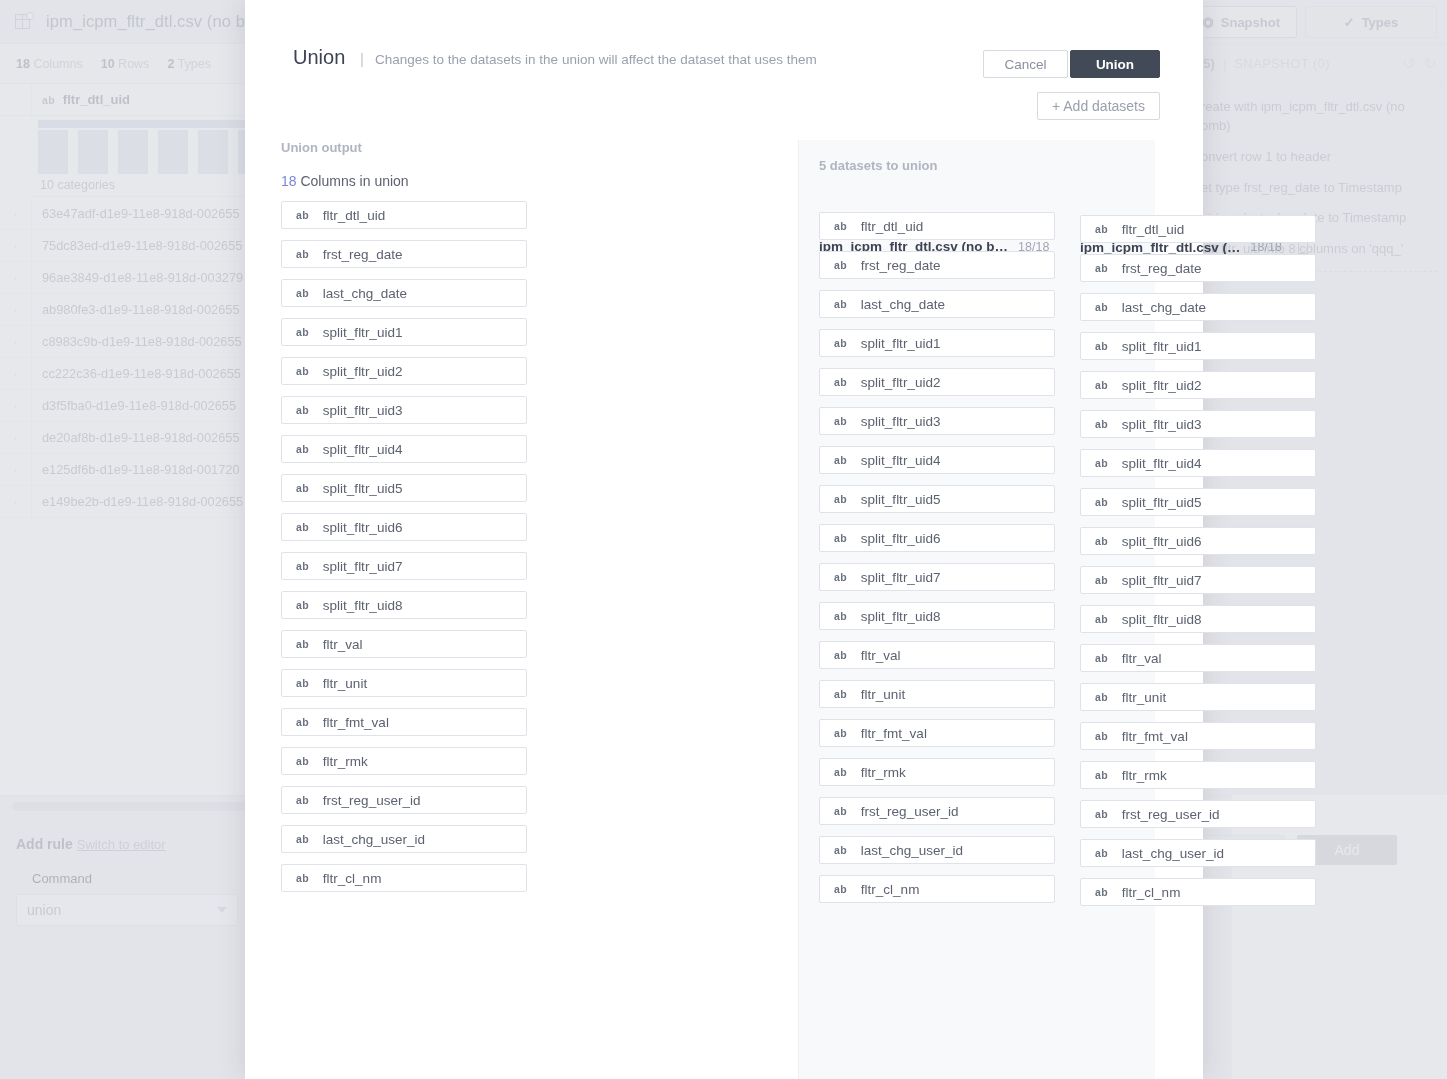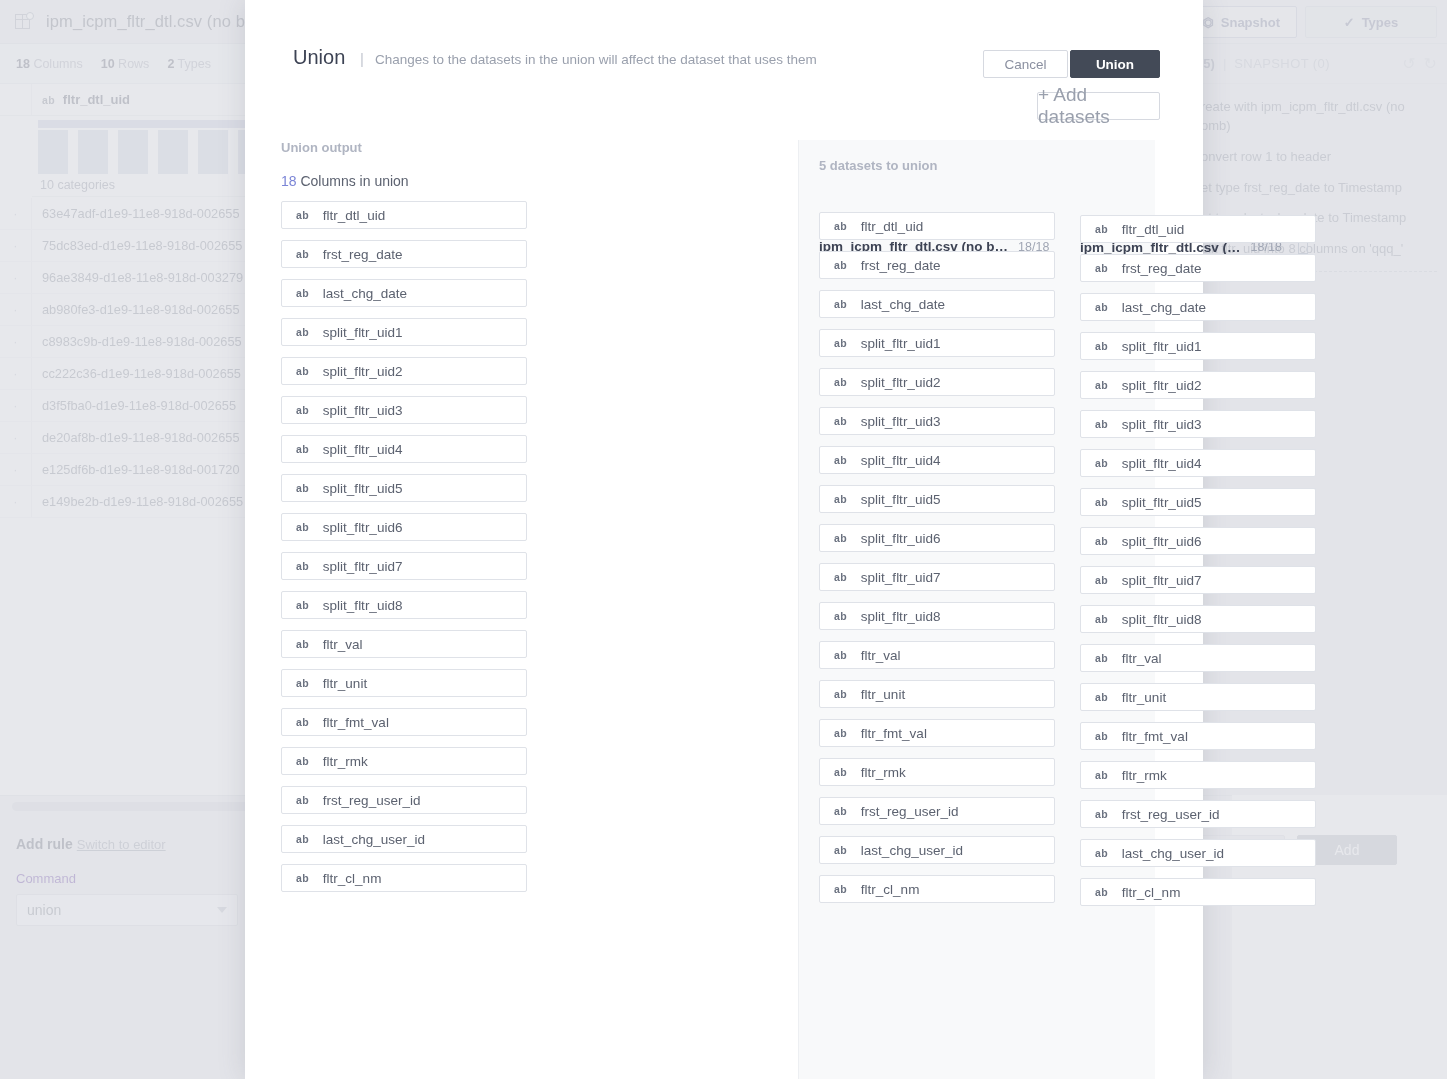--- a/index.html
+++ b/index.html
@@ -82,21 +82,21 @@
     position: absolute; left: 0; top: 795px; width: 1232px; height: 284px;
     background: #eceef1; border-top: 1px solid #dcdfe4;
   }
   .scrollstrip { position: absolute; left: 12px; top: 6px; width: 1200px; height: 9px;
                  background: #d4d7de; border-radius: 5px; }
   .rule-head { position: absolute; left: 16px; top: 40px;
                display: flex; align-items: baseline; gap: 4px; }
   .rule-title { font-size: 14px; font-weight: 700; color: #4a5060; }
   .rule-link { font-size: 13px; color: #8b90a0; text-decoration: underline; cursor: pointer; }
   .cmd-label { position: absolute; left: 16px; top: 75px; font-size: 13px; color: #80artifacts; }
-  .cmd-label { color: #4c1d95; }
+  .cmd-label { color: #000000; margin-left: 16px; }
   .cmd-select {
     position: absolute; left: 16px; top: 98px; width: 222px; height: 32px;
     background: #fbfbfc; border: 1px solid #d4d7de; border-radius: 2px;
     display: flex; align-items: center; justify-content: space-between;
     padding: 0 10px; cursor: pointer;
   }
   .cmd-select span { font-size: 14px; color: #6f7683; }
   .caret { width: 0; height: 0; border-left: 5px solid transparent;
            border-right: 5px solid transparent; border-top: 6px solid #b6bbc6; }
 
@@ -164,21 +164,21 @@
   }
   .m-union {
     position: absolute; left: 825px; top: 50px; width: 90px; height: 28px;
     background: #434a57; border: 1px solid #434a57; border-radius: 2px;
     color: #ffffff; font-size: 13.5px; font-weight: 700;
     display: flex; align-items: center; justify-content: center; cursor: pointer;
   }
   .m-add {
     position: absolute; left: 792px; top: 92px; width: 123px; height: 28px;
     background: #ffffff; border: 1px solid #d6d9e0; border-radius: 2px;
-    color: #9aa0ad; font-size: 19px;
+    color: #9aa0ad; font-size: 14px;
     display: flex; align-items: center; justify-content: center; gap: 5px;
     cursor: pointer;
   }
 
   .m-body { position: absolute; left: 0; top: 130px; right: 0; bottom: 0; }
 
   .out-col { position: absolute; left: 36px; top: 10px; width: 250px; }
   .sec-label { font-size: 13px; font-weight: 700; color: #b0b5c2; }
   .out-count { margin-top: 18px; font-size: 14px; color: #5c6270; }
   .out-count b { color: #7b85d6; font-weight: 400; }

